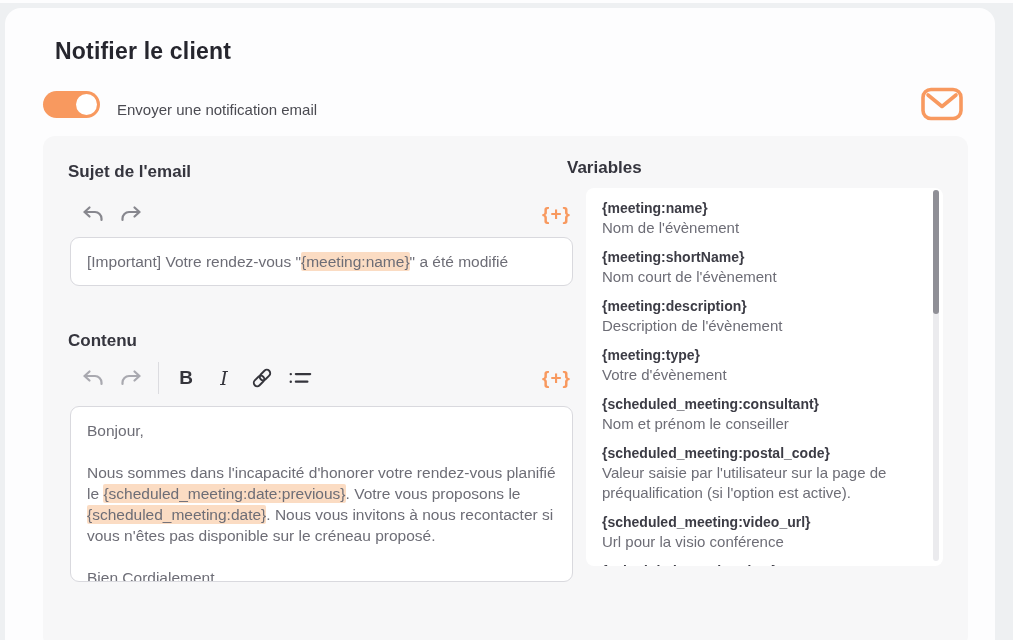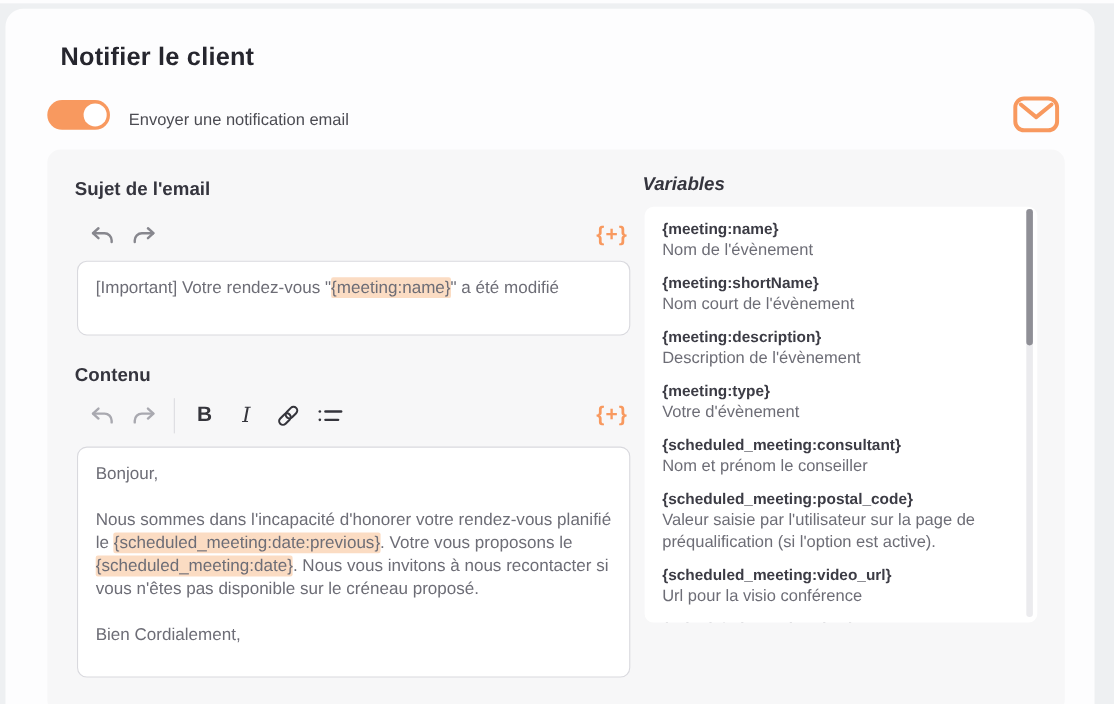--- a/index.html
+++ b/index.html
@@ -45,21 +45,21 @@
   }
   .toggle-label{margin-left:17px;font-size:15px;color:#4b4b52;}
   .mail-icon{position:absolute;left:915px;top:78px;width:44px;height:36px;}
   .panel{
     position:absolute;left:38px;top:128px;width:925px;height:512px;
     background:var(--panel-bg);border-radius:12px;
   }
   .section-heading{font-size:17px;font-weight:700;color:var(--heading);position:absolute;}
   #subject-heading{left:63px;top:154px;}
   #content-heading{left:63px;top:323px;}
-  #variables-heading{left:579px;top:150px;font-style:italic;}
+  #variables-heading{left:562px;top:150px;}
   .toolbar{
     position:absolute;left:65px;width:503px;height:32px;
     display:flex;align-items:center;
   }
   #subject-toolbar{top:190px;}
   #content-toolbar{top:354px;}
   .toolbar .grow{flex:1;}
   .tb-btn{
     background:none;border:none;cursor:pointer;padding:0;
     display:flex;align-items:center;justify-content:center;
@@ -73,22 +73,22 @@
     background:none;border:none;cursor:pointer;
     color:var(--accent);font-size:19px;font-weight:700;letter-spacing:1px;
     margin-right:2px;
   }
   .editor-box{
     position:absolute;left:65px;width:503px;background:#fff;
     border:1px solid var(--border);border-radius:9px;
     color:var(--body-gray);font-size:15.5px;line-height:22px;
     padding:13px 16px;cursor:text;overflow:hidden;
   }
-  #subject-box{top:229px;height:68px;}
-  #content-box{top:398px;height:210px;line-height:21px;}
+  #subject-box{top:229px;height:49px;}
+  #content-box{top:398px;height:176px;line-height:21px;}
   #content-box p{margin:0 0 21px 0;}
   .hl{background:var(--highlight);border-radius:2px;padding:1px 0;}
   .variables-panel{
     position:absolute;left:581px;top:180px;width:357px;height:378px;
     background:#fff;border-radius:8px;overflow:hidden;
   }
   .variables-list{padding:11px 28px 0 16px;height:100%;overflow:hidden;}
   .var-item{margin-bottom:10px;cursor:pointer;}
   .var-name{font-size:14px;font-weight:700;color:var(--name-dark);line-height:19px;}
   .var-desc{font-size:15px;color:var(--body-gray);line-height:20px;}

